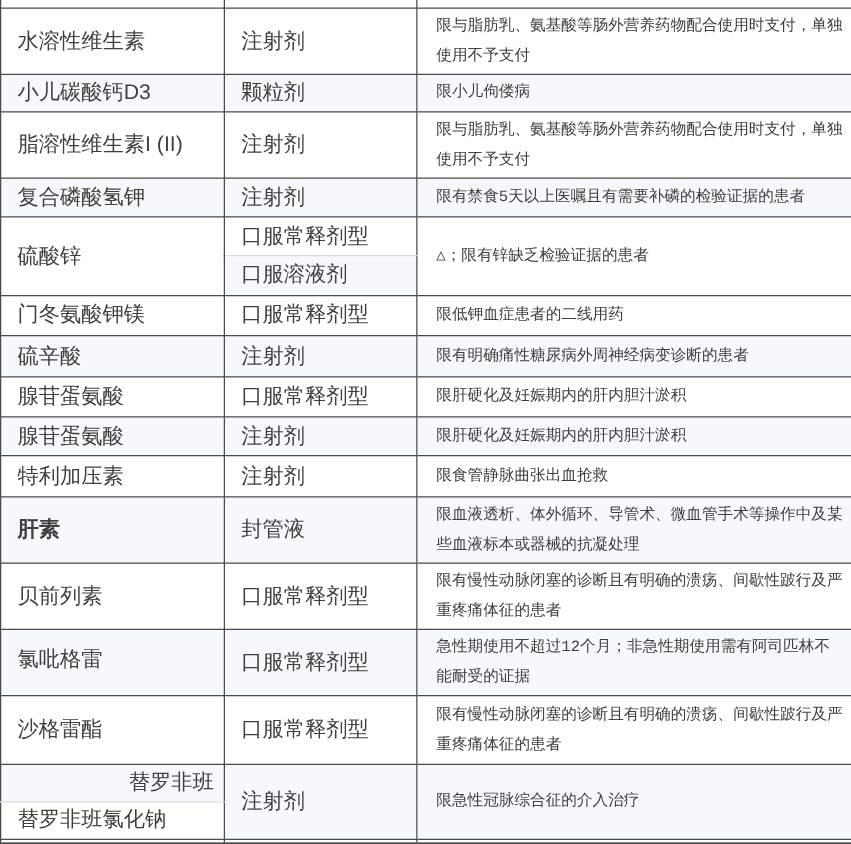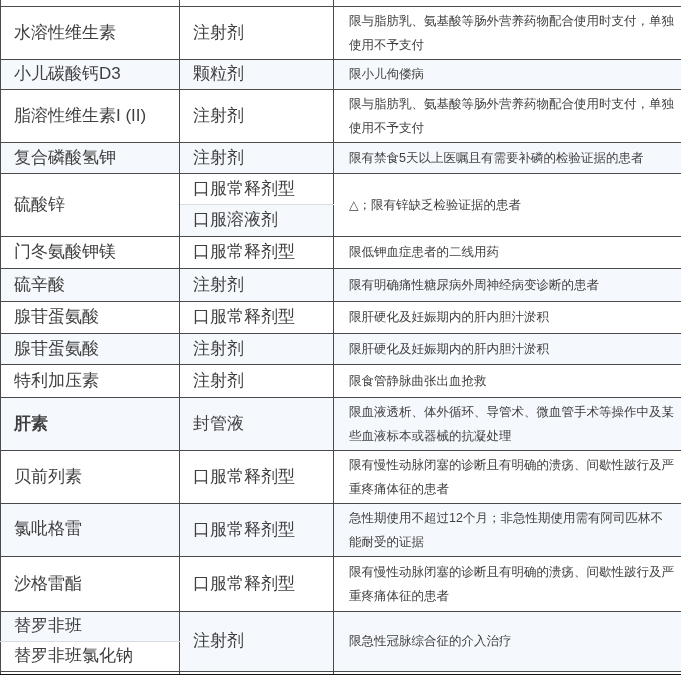--- a/index.html
+++ b/index.html
@@ -29,20 +29,21 @@
     line-height:22px;
     padding:2px 8px 2px 13px;
     overflow:hidden;
     background:#ffffff;
   }
   td.c3{
     padding-left:15px;
     padding-right:6px;
     font-size:12.5px;
     line-height:24px;
+    font-family:Liberation Mono, monospace;
   }
   td.shaded{background:var(--shade);}
   td.light-bottom{border-bottom:1px solid var(--subgrid);}
   td.light-top{border-top:1px solid var(--subgrid);}
   tr.partial-top td{border-top:0;height:6px;padding:0;}
   tr.partial-bottom td{border-bottom:3px solid var(--bar);height:4px;padding:0;}
 </style>
 </head>
 <body>
 
@@ -125,21 +126,21 @@
         <td class="c1 shaded" style="height: 51px; font-family: Liberation Mono, monospace;">氯吡格雷</td>
         <td class="c2 shaded" style="height: 51px;">口服常释剂型</td>
         <td class="c3 shaded" style="height: 51px;">急性期使用不超过12个月；非急性期使用需有阿司匹林不能耐受的证据</td>
       </tr>
       <tr>
         <td class="c1" style="height: 55px;">沙格雷酯</td>
         <td class="c2" style="height: 55px;">口服常释剂型</td>
         <td class="c3" style="height: 55px;">限有慢性动脉闭塞的诊断且有明确的溃疡、间歇性跛行及严重疼痛体征的患者</td>
       </tr>
       <tr>
-        <td class="c1 shaded light-bottom" style="height: 30px;">替罗非班</td>
+        <td class="c1 shaded light-bottom" style="height: 30px; text-align: right;">替罗非班</td>
         <td class="c2 shaded" rowspan="2">注射剂</td>
         <td class="c3 shaded" rowspan="2">限急性冠脉综合征的介入治疗</td>
       </tr>
       <tr>
         <td class="c1 light-top" style="height: 30px;">替罗非班氯化钠</td>
       </tr>
       <tr class="partial-bottom">
         <td class="c1"></td>
         <td class="c2"></td>
         <td class="c3"></td>

